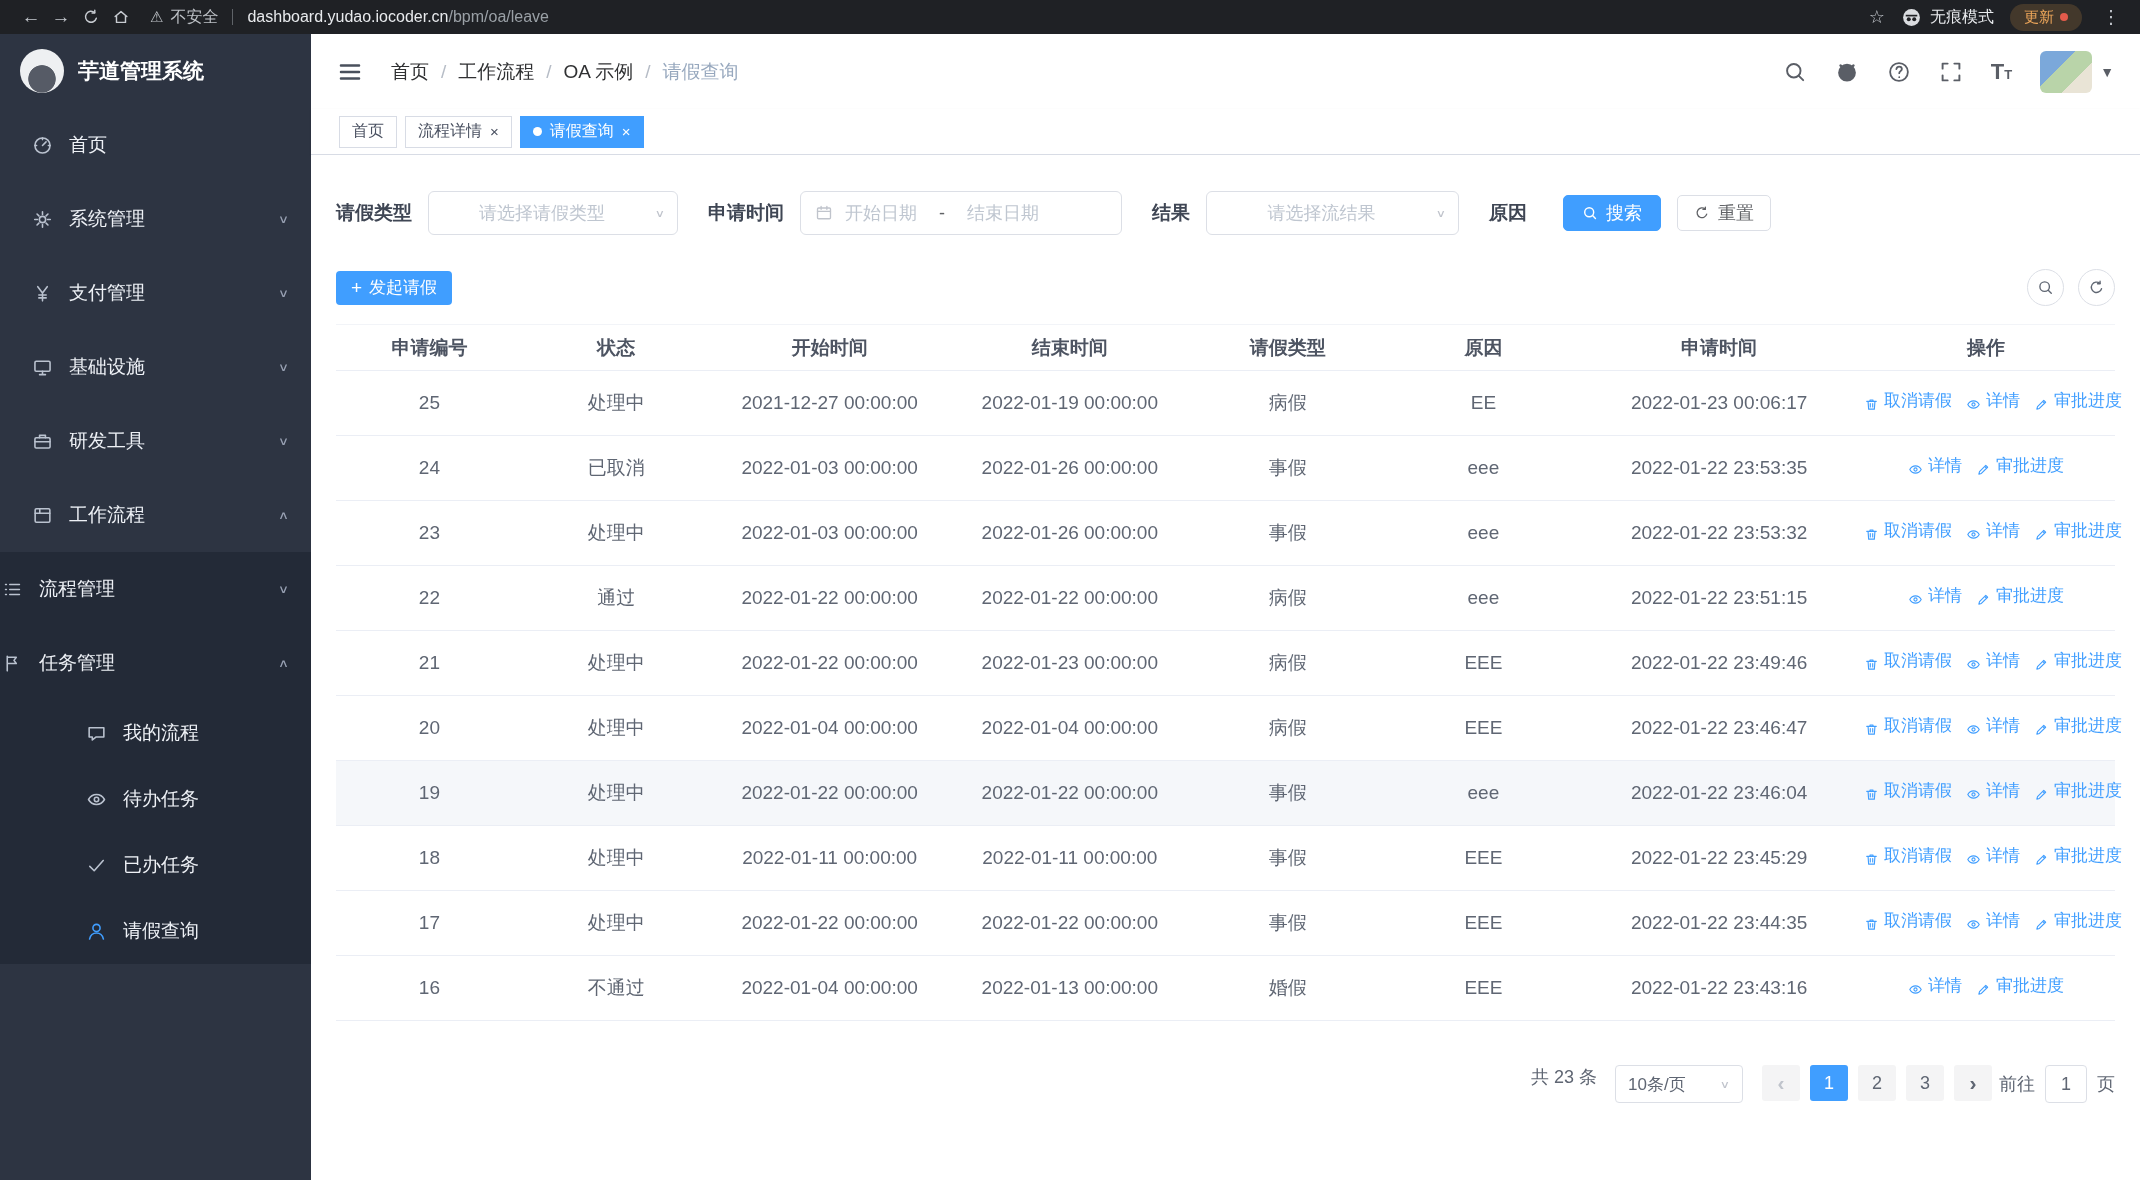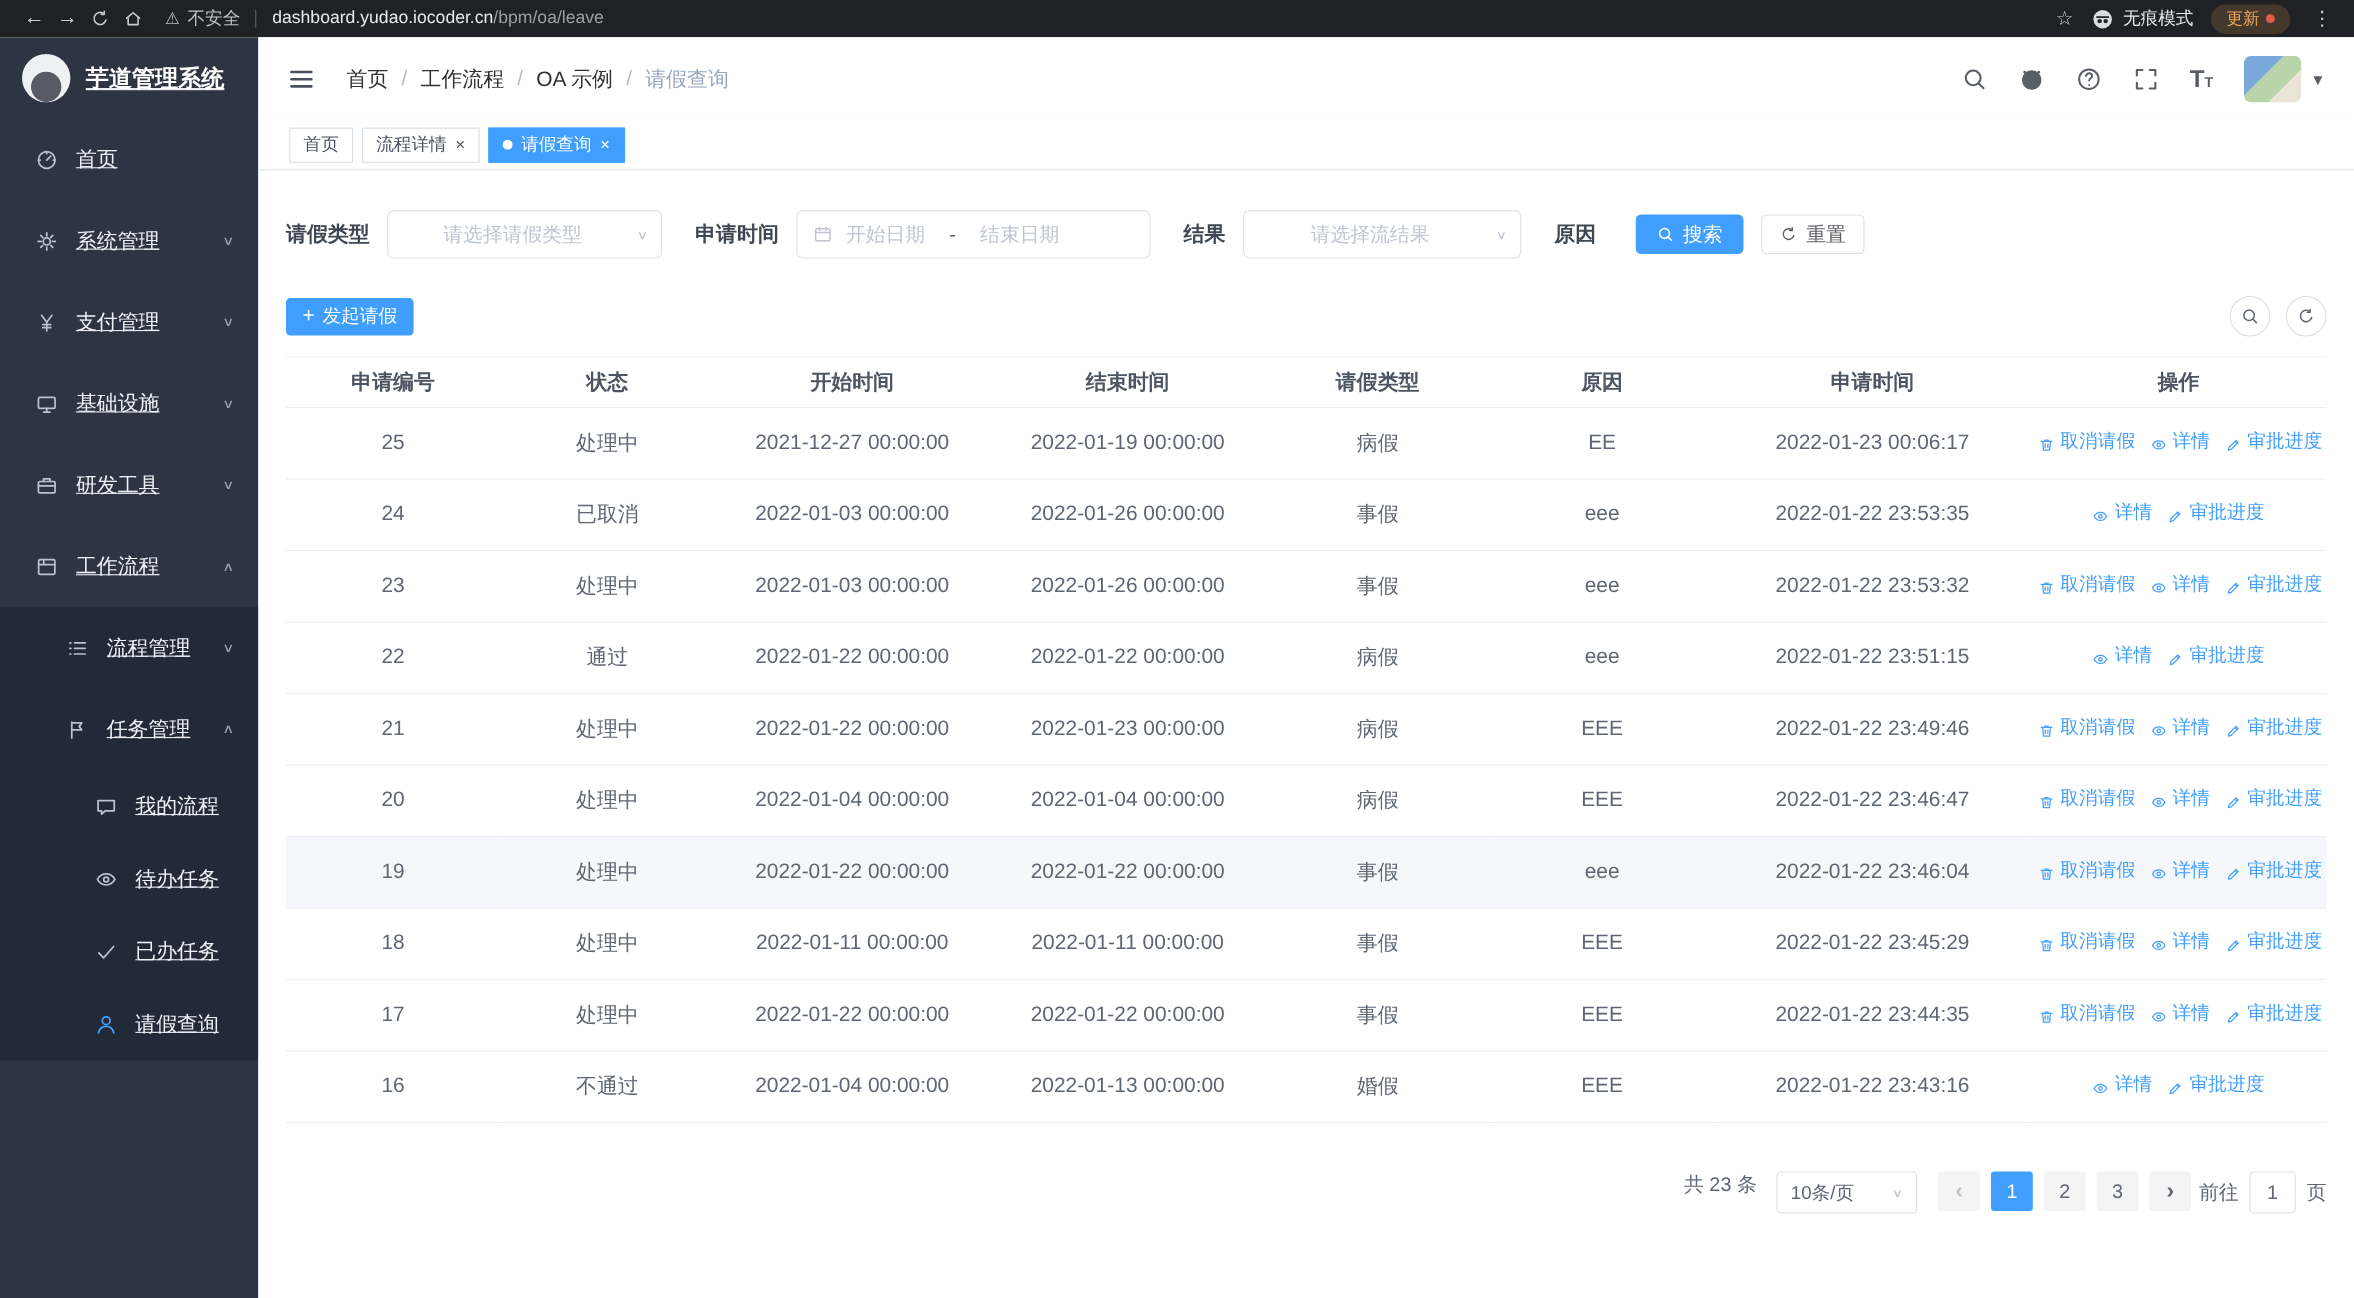--- a/index.html
+++ b/index.html
@@ -23,27 +23,27 @@
   .incog { display:flex; align-items:center; gap:8px; color:#e8eaed; }
   .incog .icon svg { width:21px; height:21px; }
   .update-pill { position:relative; background:rgba(233,162,74,.18); color:#eda65a; border-radius:14px; padding:4px 14px; font-size:15px; cursor:pointer; display:flex; align-items:center; gap:6px; }
   .update-dot { width:8px; height:8px; border-radius:50%; background:#e45b4b; }
   .kebab { font-size:18px; color:#c7cbd1; cursor:pointer; padding:0 4px; }
 
   
   .app { display:flex; height:1146px; }
 
   
-  .sidebar { width:235px; flex-shrink:0; background:#2d3442; color:#e9edf3;text-decoration:underline; }
+  .sidebar { width:311px; flex-shrink:0; background:#2d3442; color:#e9edf3; }
   .logo { height:74px; display:flex; align-items:center; padding-left:20px; }
   .logo-avatar { width:44px; height:44px; border-radius:50%; background:radial-gradient(circle at 50% 68%, #565b66 0 36%, #eef0f2 38%); flex-shrink:0; }
   .logo-title { margin-left:14px; font-size:21px; font-weight:700; color:#fff; white-space:nowrap; }
   .m-item { position:relative; display:flex; align-items:center; height:74px; font-size:19px; color:#eef1f6; cursor:pointer; }
   .m-item.top { padding-left:30px; }
-  .m-item.sub { padding-left:58px; }
+  .m-item.sub { }
   .m-item.leaf { padding-left:84px; height:66px; }
   .submenu { background:#232a37; }
   .m-item .icon { width:24px; margin-right:15px; color:#bac2cf; font-size:21px; flex-shrink:0; }
   .m-label { white-space:nowrap; }
   .m-arrow { position:absolute; right:22px; font-size:15px; color:#98a1b3; transform:scaleY(.75); }
   .m-item.active .icon { color:#409eff; }
 
   
   .main { flex:1; display:flex; flex-direction:column; background:#fff; min-width:0; }
 

